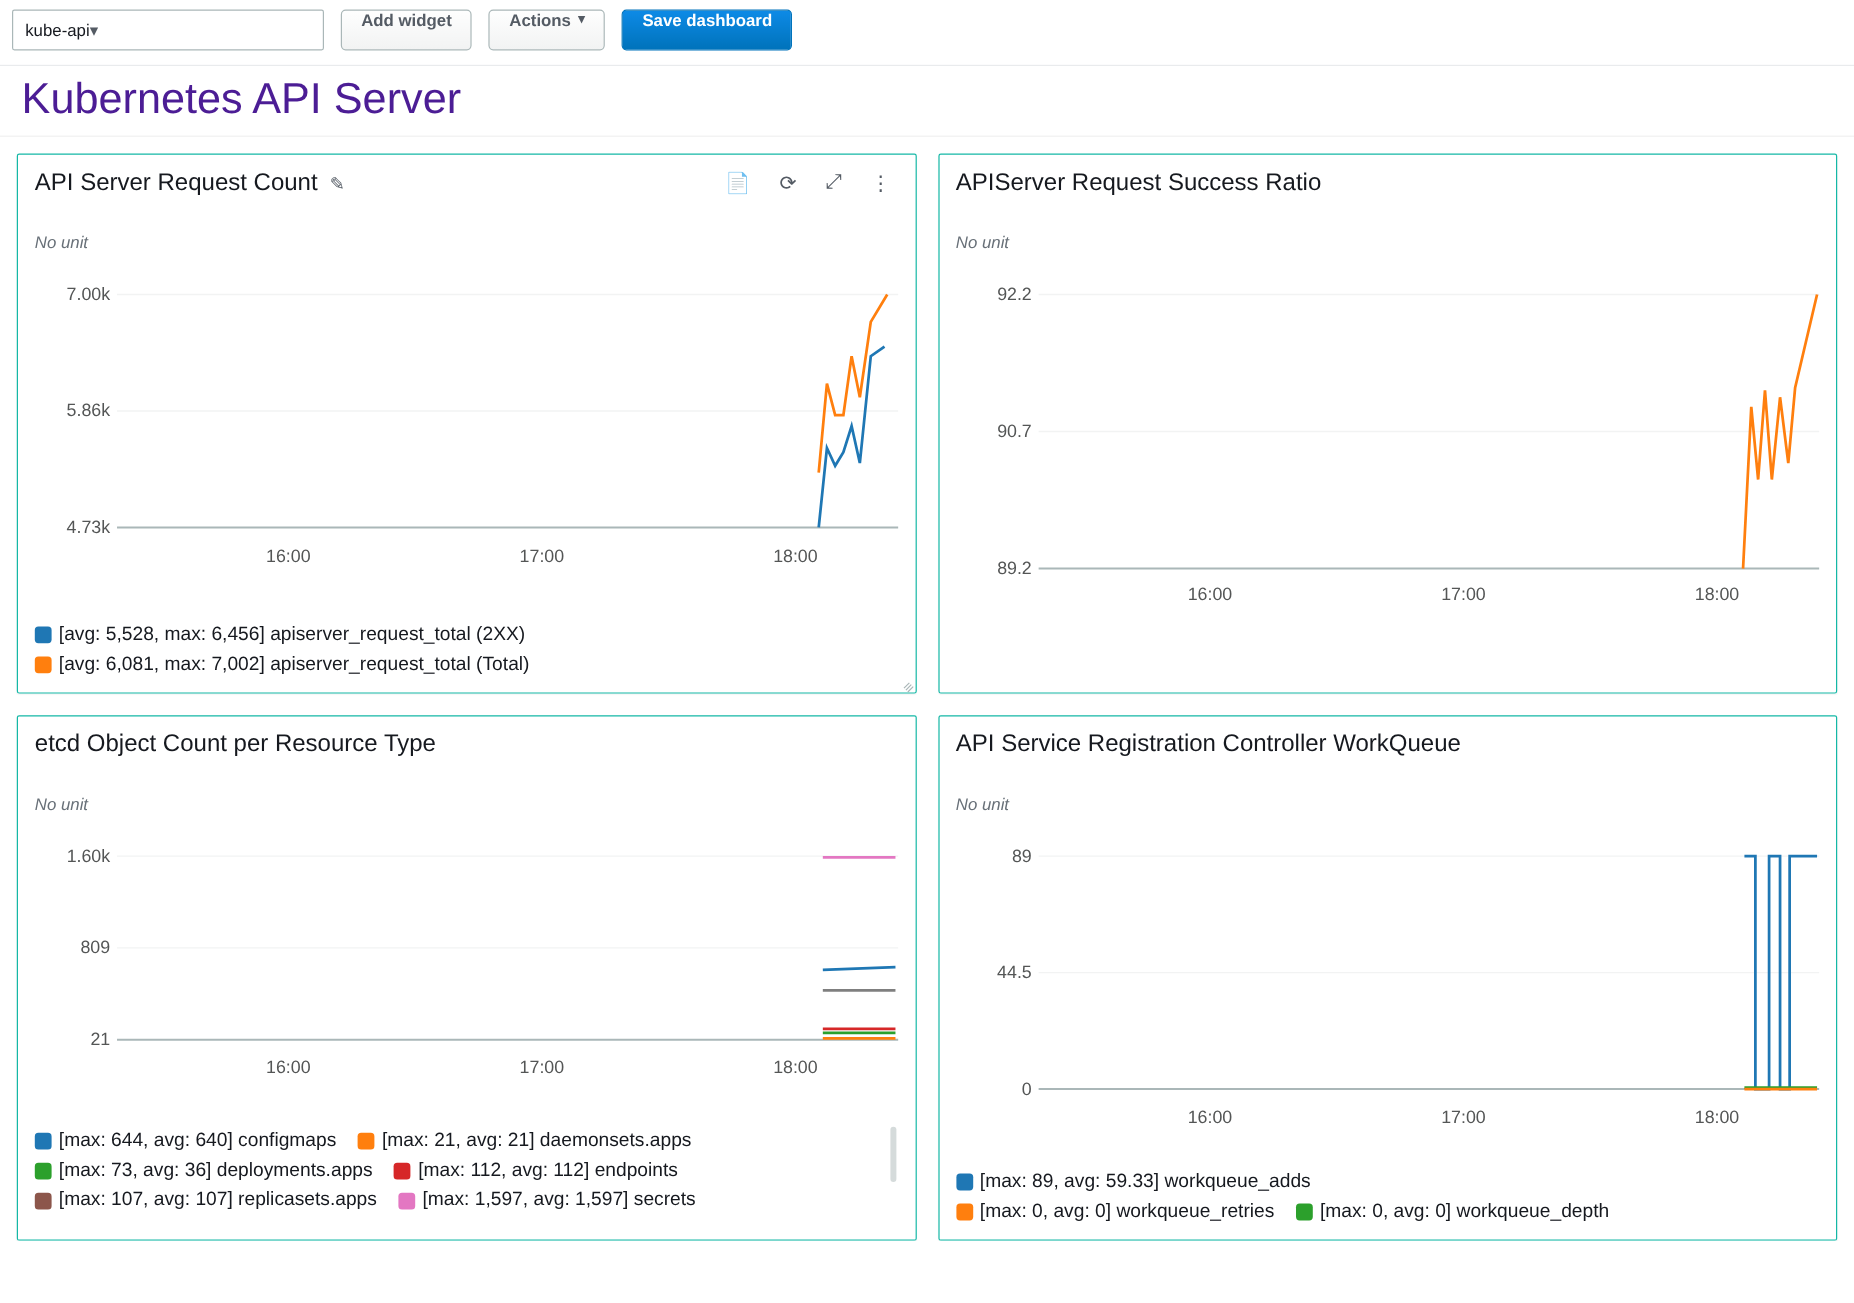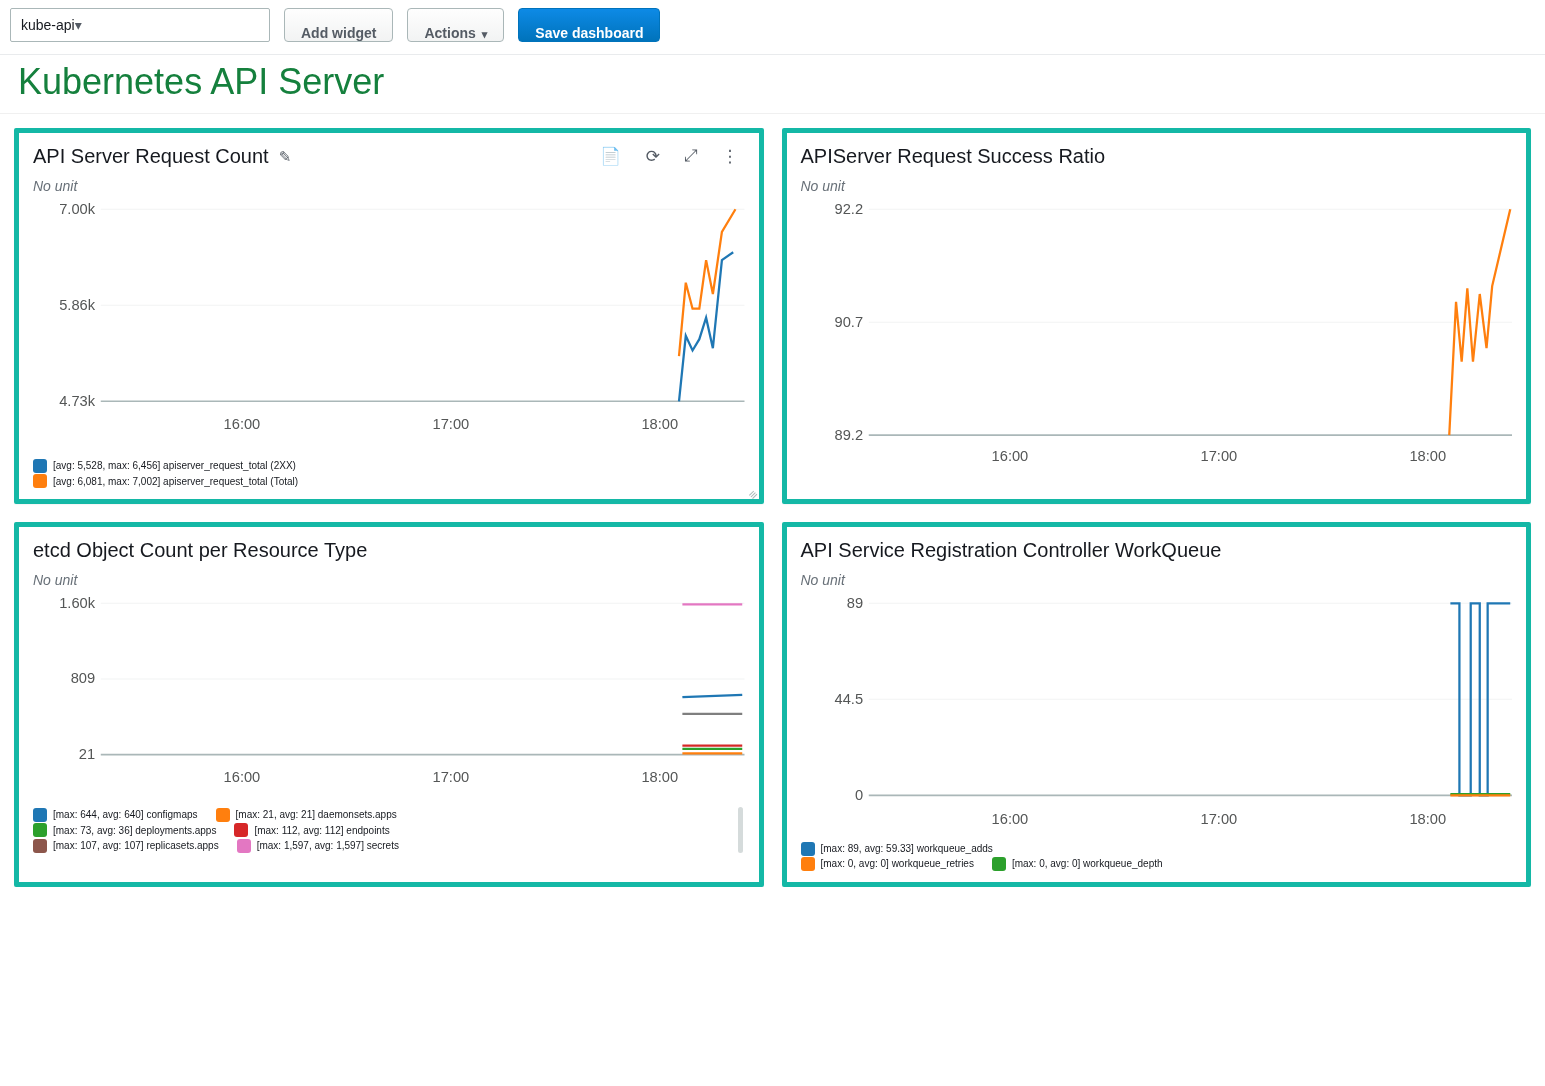--- a/index.html
+++ b/index.html
@@ -36,57 +36,58 @@
     height: 34px;
     border: 1px solid #aab7b8;
     border-radius: 4px;
     background: linear-gradient(#fefefe, #f2f3f3);
     padding: 0 16px;
     font-size: 14px;
     font-weight: 700;
     color: #545b64;
     cursor: pointer;
     display: inline-flex;
-    align-items: flex-end;
+    align-items: flex-start;
     gap: 6px;
   }
   .btn .caret { font-size: 11px; }
   .btn-primary {
     background: linear-gradient(#0d8ae6,#0073bb);
     border: 1px solid #0073bb;
     color: #fff;
   }
   .page-title {
     padding: 6px 18px 4px 18px;
   }
   .page-title h1 {
     margin: 0;
     font-weight: 400;
     font-size: 36px;
-    color: #15803d;
+    color: #4c1d95;
   }
   .divider {
     border-top: 1px solid #f0f0f0;
     margin: 6px 0 14px 0;
   }
   .grid {
     display: grid;
     grid-template-columns: 1fr 1fr;
     gap: 18px;
     padding: 0 14px;
     align-items: stretch;
   }
   .panel {
-    border: 5px solid #14b8a6;
+    border: 1px solid #14b8a6;
     border-radius: 2px;
     padding: 12px 14px 10px 14px;
     position: relative;
     display: flex;
     flex-direction: column;
     box-shadow: 0 1px 1px rgba(0,0,0,0.04);
+    gap: 20px;
   }
   .panel-titlebar {
     display: flex;
     align-items: center;
     justify-content: space-between;
   }
   .panel-title {
     font-size: 20px;
     font-weight: 400;
     color: #16191f;
@@ -115,21 +116,21 @@
   }
   svg.plot {
     width: 100%;
     display: block;
   }
   .gridline { stroke: #f2f3f3; stroke-width: 1; }
   .axis-line { stroke: #aab7b8; stroke-width: 1.5; }
   .tick { font-size: 13px; fill: #545656; }
   .ytick { text-anchor: end; }
   .xtick { text-anchor: middle; }
-  .legend { margin-top: 6px; font-size: 10px; color:#16191f; }
+  .legend { margin-top: 6px; font-size: 16px; color:#16191f; }
   .legend-row { display: flex; flex-wrap: wrap; gap: 4px 18px; }
   .legend-item { display: inline-flex; align-items: center; gap: 6px; line-height: 1.55; }
   .swatch { width: 14px; height: 14px; border-radius: 3px; flex-shrink: 0; }
   .resize-grip {
     position: absolute; right: 2px; bottom: 2px;
     width: 10px; height: 10px;
     color: #aab7b8;
     font-size: 13px;
     transform: rotate(-45deg);
     pointer-events: none;

